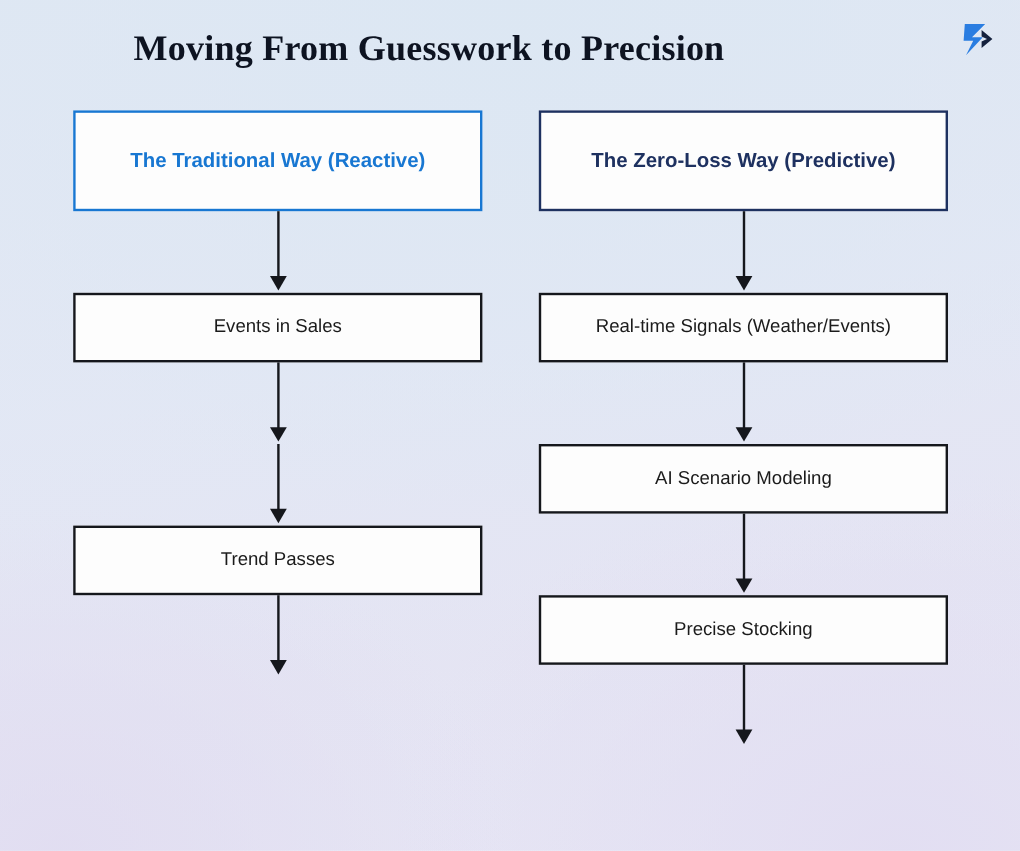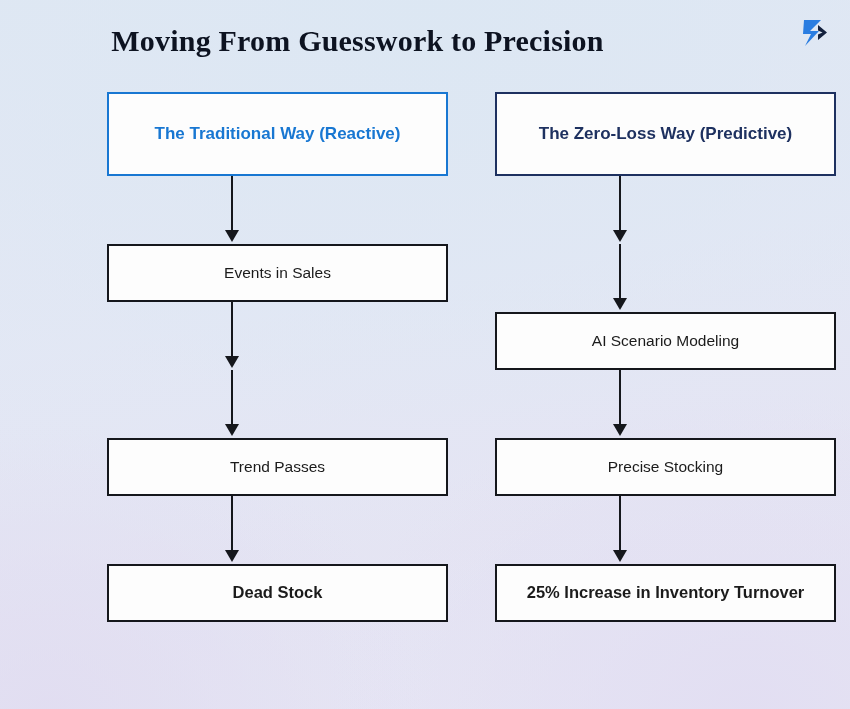--- a/index.html
+++ b/index.html
@@ -63,21 +63,20 @@
     width: 341px;
     background: #fdfdfd;
     display: flex;
     align-items: center;
     justify-content: center;
     text-align: center;
     color: #1b1b1b;
     font-size: 15.5px;
     line-height: 1.2;
     padding: 0 10px;
-    margin-left: 46px;
   }
   .node.header {
     height: 84px;
     font-size: 17px;
     font-weight: 700;
   }
   .node.step {
     height: 58px;
     border: 2px solid #15171c;
     font-weight: 400;
@@ -157,47 +156,46 @@
       <div class="head"></div>
     </div>
 
     <div class="node step">Trend Passes</div>
 
     <div class="connector">
       <div class="stem"></div>
       <div class="head"></div>
     </div>
 
-    <div class="node step emphasis">Dead Stock</div>
   </div>
 
   <div class="column" id="column-right">
     <div class="node header predictive">The Zero-Loss Way (Predictive)</div>
 
     <div class="connector">
       <div class="stem"></div>
       <div class="head"></div>
     </div>
 
+    <div class="node step">Real-time Signals (Weather/Events)</div>
 
     <div class="connector">
       <div class="stem"></div>
       <div class="head"></div>
     </div>
 
     <div class="node step">AI Scenario Modeling</div>
 
     <div class="connector">
       <div class="stem"></div>
       <div class="head"></div>
     </div>
 
     <div class="node step">Precise Stocking</div>
 
     <div class="connector">
       <div class="stem"></div>
       <div class="head"></div>
     </div>
 
-    <div class="node step emphasis">25% Increase in Inventory Turnover</div>
   </div>
 
 </div>
 
 </body></html>

